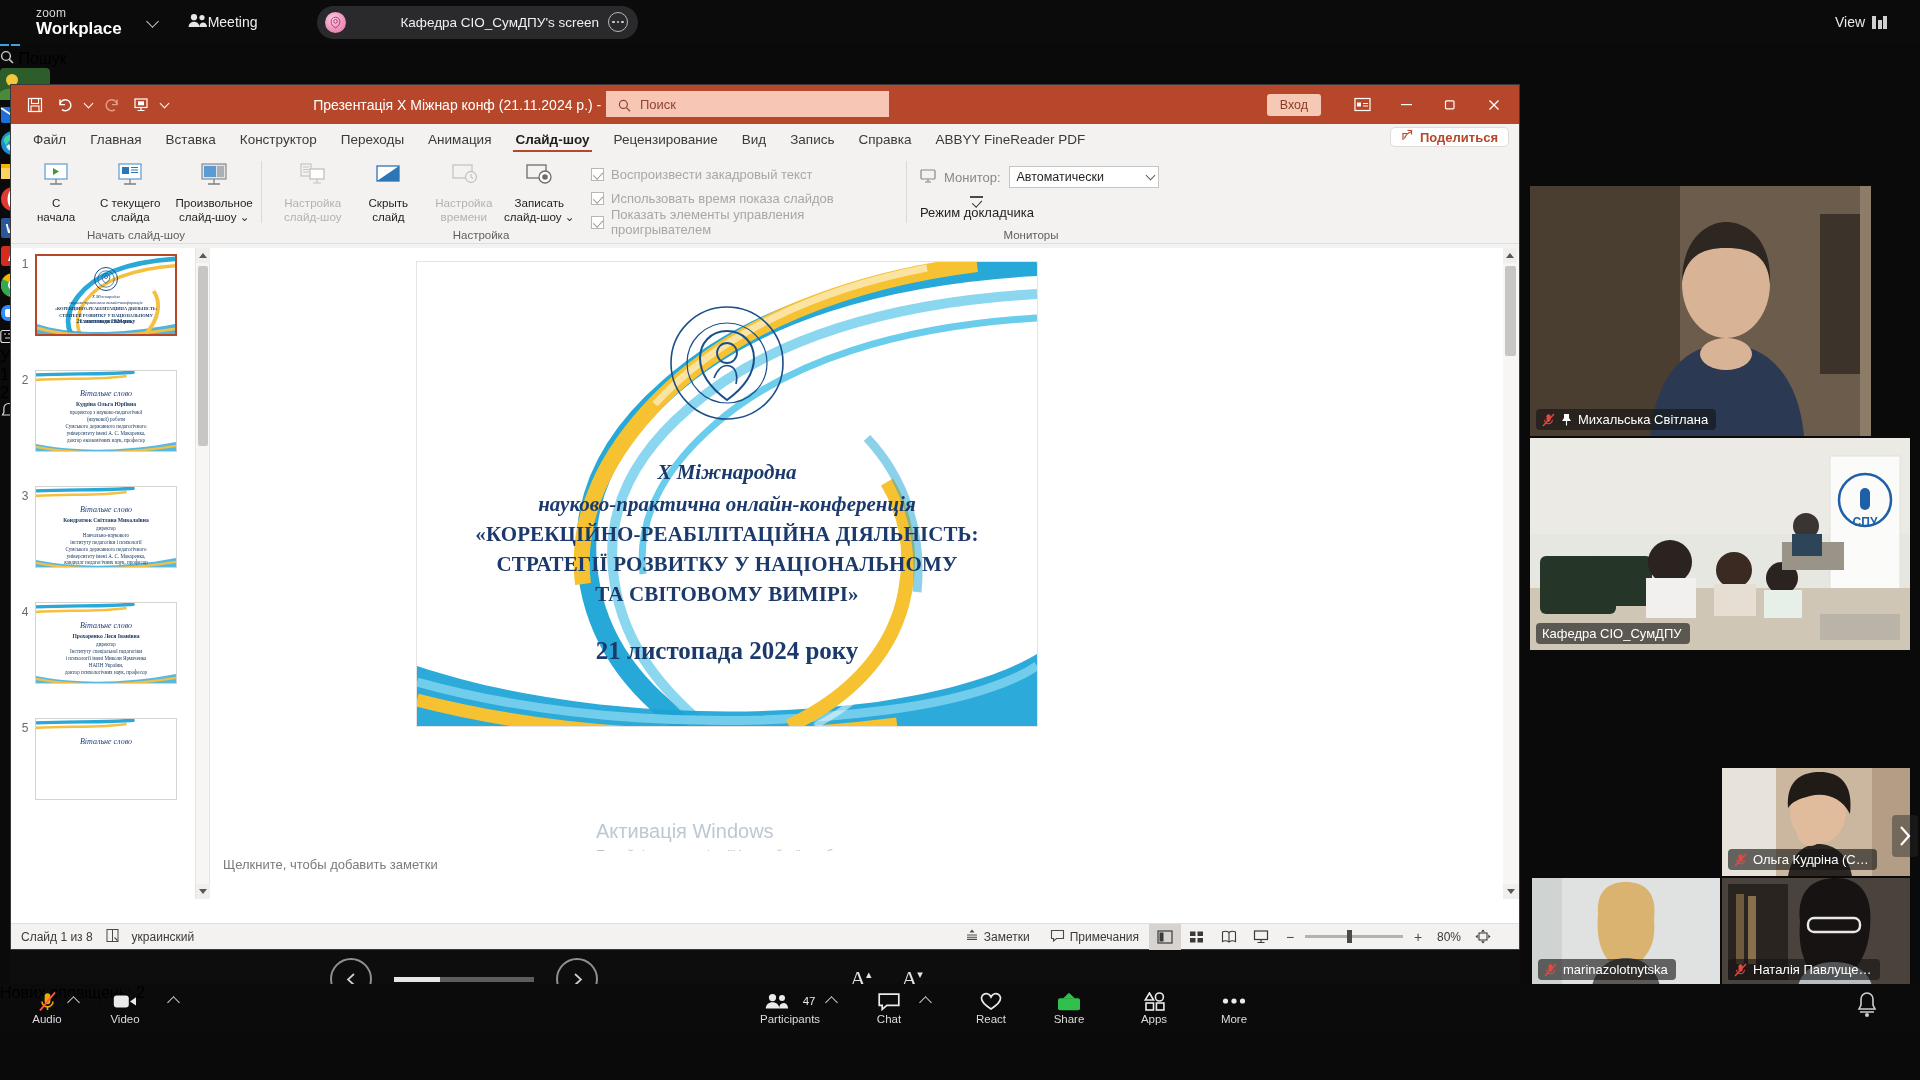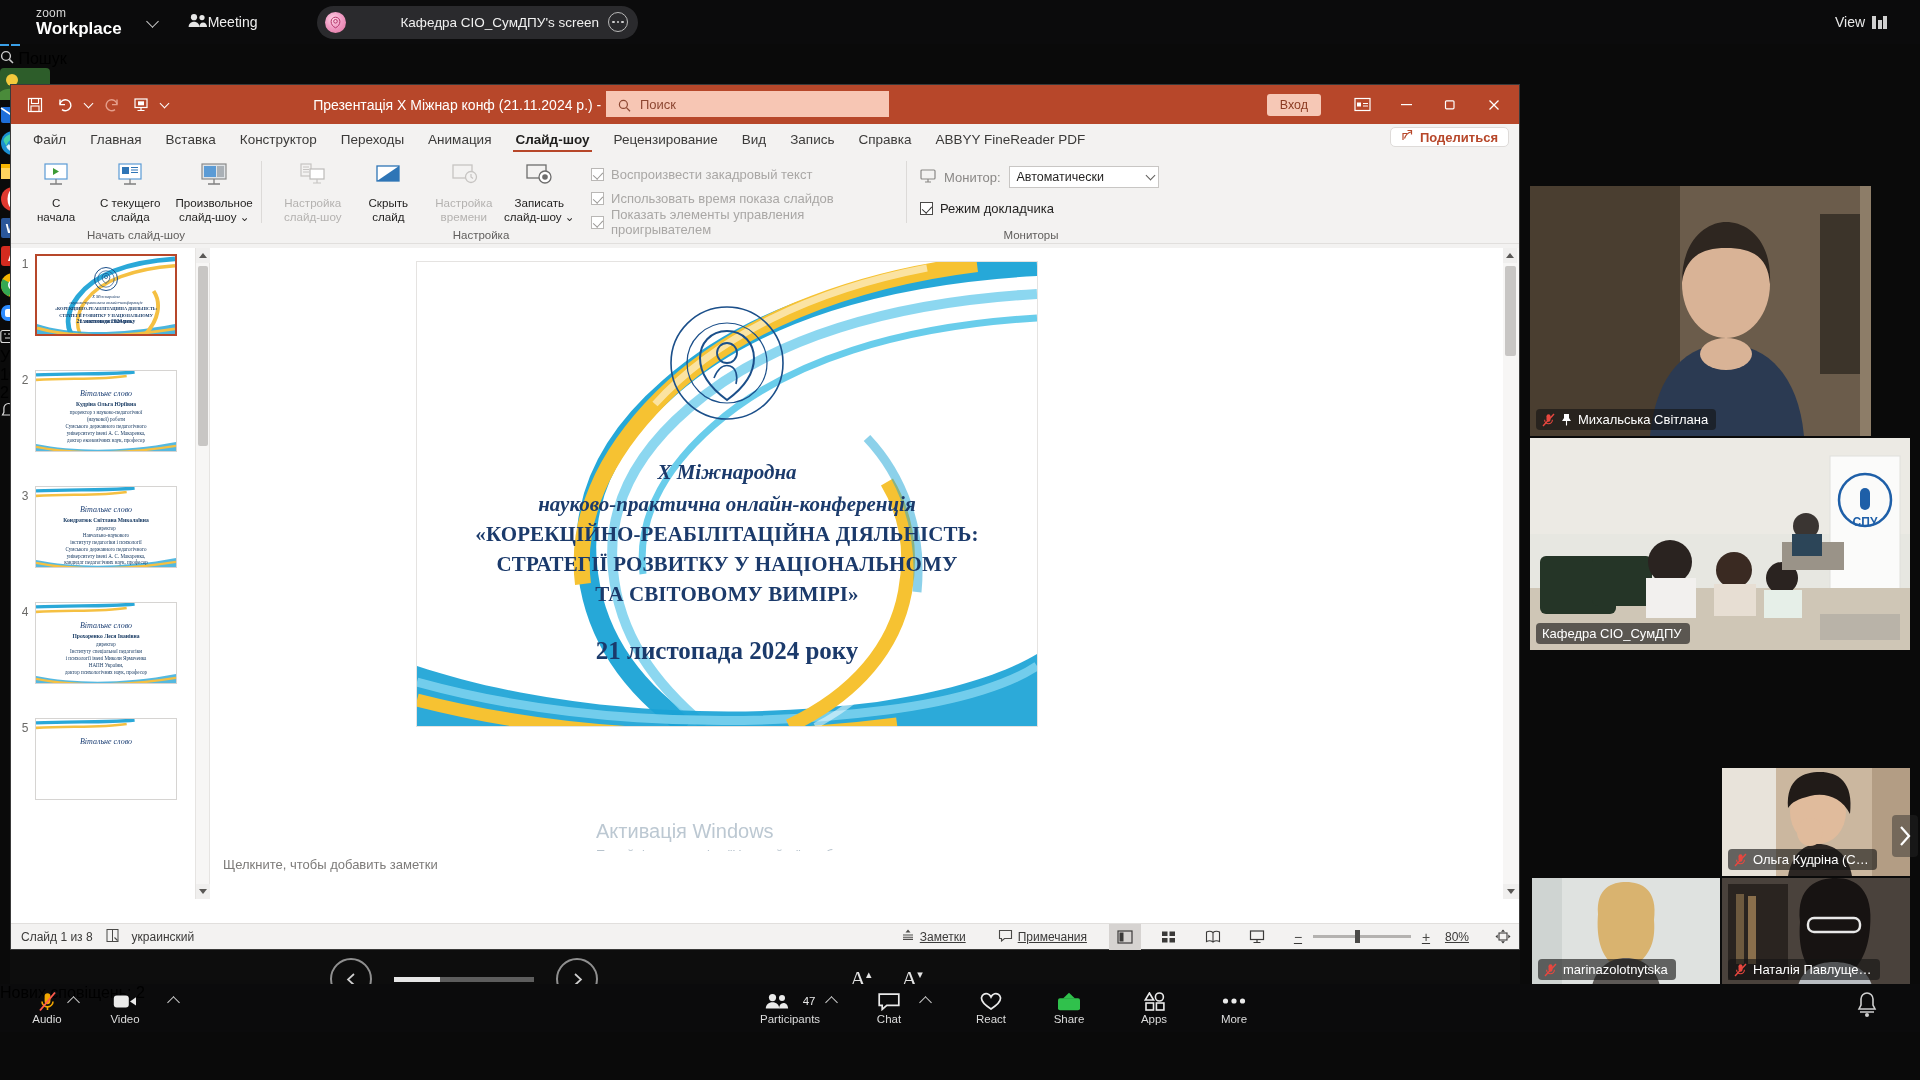--- a/index.html
+++ b/index.html
@@ -218,21 +218,21 @@
   }
   .activ .a1 { font-size: 20px; color: #bcc8d2; }
   .activ .a2 { font-size: 13px; color: #b7c3cd; margin-top: 4px; line-height:1.3;}
 
   
   .ppt-status {
     position: absolute; left: 0; right: 0; bottom: 0; height: 26px; background: #f3f2f1;
     border-top: 1px solid #e1dfdd; display: flex; align-items: center; font-size: 12px; color: #3b3a39;
   }
   .ps-left { display:flex; align-items:center; gap:12px; padding-left: 10px;}
-  .ps-right { margin-left:auto; display:flex; align-items:center; gap: 12px; padding-right: 0; text-decoration: underline;}
+  .ps-right { margin-left:auto; display:flex; align-items:center; gap: 0; padding-right: 20px;}
   .ps-btn { display:flex;align-items:center;gap:5px;padding:0 10px;height:26px;cursor:pointer;}
   .ps-view { width: 32px; height: 26px; display:flex;align-items:center;justify-content:center;cursor:pointer;}
   .ps-view.active { background: #d6d3d1; }
   .zoom-slider { display:flex;align-items:center;gap:8px;padding:0 6px;}
   .zs-track { width: 98px; height: 3px; background:#b4b2b0; position:relative; cursor:pointer;}
   .zs-handle { position:absolute; left: 42px; top: -5px; width: 5px; height: 13px; background:#4b4a48;}
   .zs-pm { width:14px;text-align:center;cursor:pointer;color:#4b4a48;font-size:14px;}
 
   
   .ppt-bottomstrip {
@@ -558,21 +558,21 @@
                 <rect x="1" y="1" width="14" height="9" rx="1" fill="none" stroke="#8a8886" stroke-width="1.2"></rect>
                 <path d="M5 13h6 M8 10v3" stroke="#8a8886" stroke-width="1.2"></path>
               </svg>
           </span>
           <span>Монитор:</span>
           <span class="mon-select">
             <span>Автоматически</span>
             <span class="cv"></span>
           </span>
         </div>
-        <div class="chk-row on" style="margin-top:6px;">
+        <div class="chk-row on" style="margin-top:6px;flex-direction:column;">
           <span class="cbx checked"></span>
           <span>Режим докладчика</span>
         </div>
         <div class="rg-label">Мониторы</div>
       </div>
     </div>
 
     <div class="editor">
 
       <div class="thumbs">

